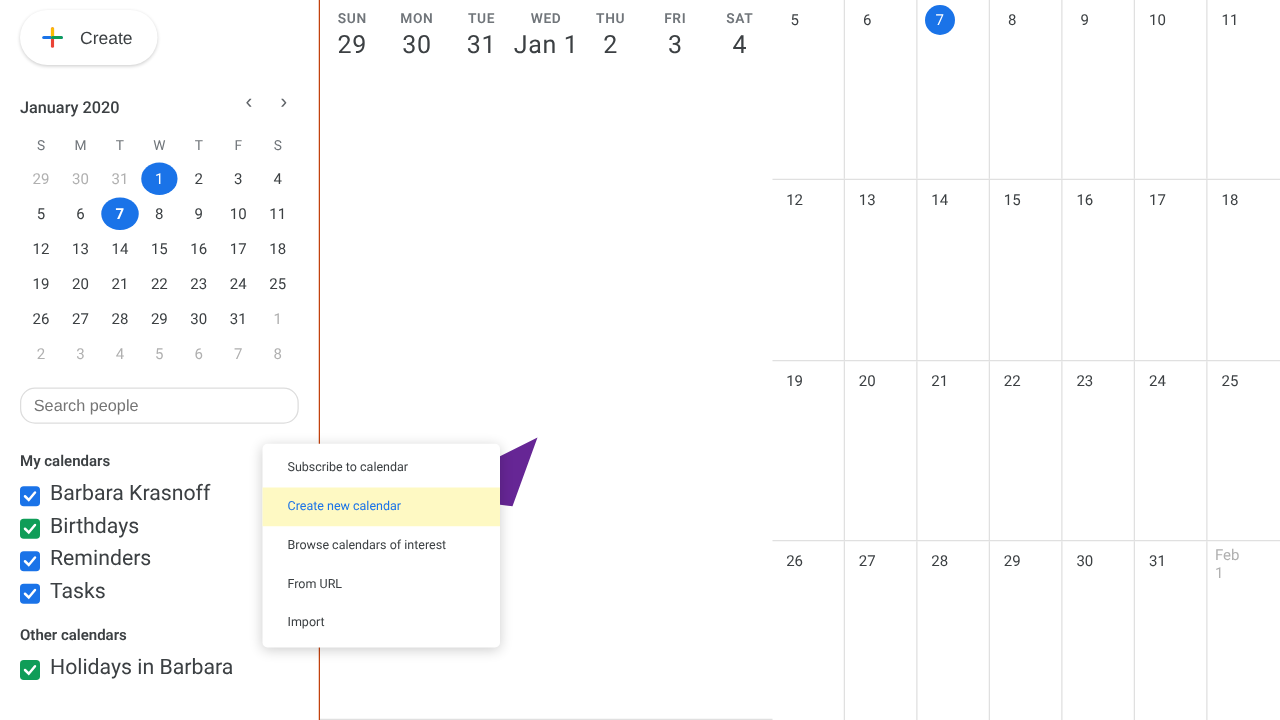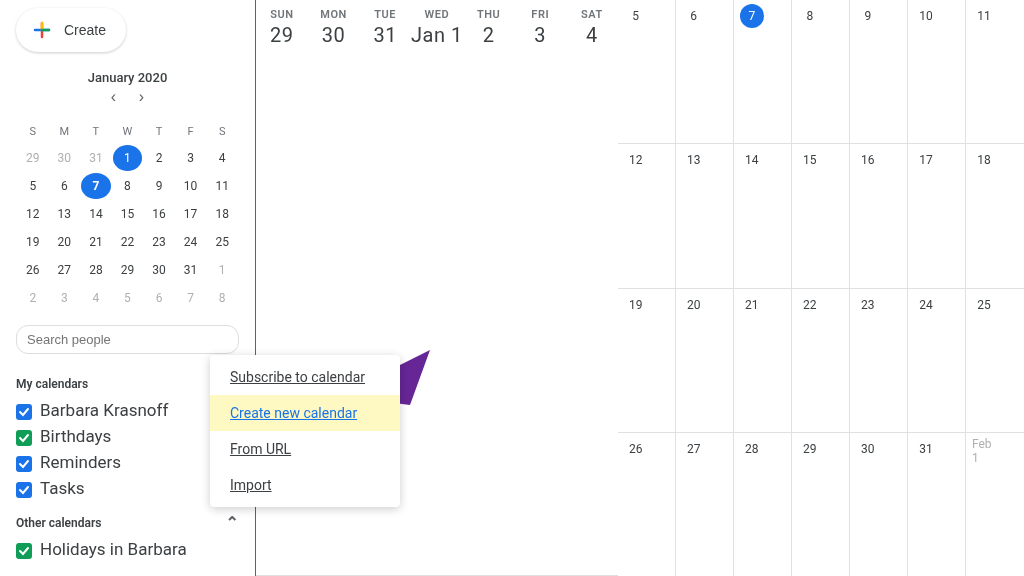--- a/index.html
+++ b/index.html
@@ -32,22 +32,22 @@
       margin-bottom: 14px;
       width: fit-content;
     }
     .create-btn .plus-icon {
       width: 24px; height: 24px;
     }
 
     
     .mini-cal { margin-bottom: 12px; }
     .mini-cal-header {
-      display: flex; align-items: center; justify-content: space-between;
-      padding: 4px 0; margin-bottom: 4px; flex-direction: column;
+      display: flex; align-items: flex-end; justify-content: space-between;
+      padding: 4px 0; margin-bottom: 4px;
     }
     .mini-cal-title { font-size: 13px; font-weight: 500; }
     .mini-cal-nav { display: flex; gap: 4px; }
     .mini-cal-nav button {
       background: none; border: none; cursor: pointer;
       width: 24px; height: 24px; border-radius: 50%;
       font-size: 16px; color: #5f6368; display: flex; align-items: center; justify-content: center;
     }
     .mini-cal-grid { width: 100%; }
     .mini-cal-grid th {
@@ -143,23 +143,22 @@
       left: 210px; top: 355px;
       background: #fff;
       border-radius: 4px;
       box-shadow: 0 2px 10px rgba(0,0,0,0.2);
       z-index: 100;
       min-width: 190px;
       padding: 4px 0;
     }
     .dropdown-item {
       padding: 10px 20px;
-      font-size: 14px; color: #3c4043;
+      font-size: 10px; color: #3c4043;
       cursor: pointer;
-      text-decoration: underline;
     }
     .dropdown-item.highlighted { background: #fef9c3; color: #1a73e8; }
 
     
     .arrow-overlay {
       position: absolute;
       left: 260px; top: 330px;
       width: 180px; height: 120px;
       pointer-events: none;
     }
@@ -391,19 +390,20 @@
           <div class="cal-day"><span class="day-num">31</span></div>
           <div class="cal-day other-month"><span class="day-num">Feb 1</span></div>
         </div>
       </div>
   </div>
 </div>
 
 <div class="dropdown-menu" id="dropdown-menu">
 <div class="dropdown-item">Subscribe to calendar</div>
     <div class="dropdown-item highlighted">Create new calendar</div>
+    <div class="dropdown-item">Browse calendars of interest</div>
     <div class="dropdown-item">From URL</div>
     <div class="dropdown-item">Import</div>
   </div>
 
 <svg class="arrow-overlay" viewBox="0 0 180 120" xmlns="http://www.w3.org/2000/svg">
   <polygon points="170,20 60,75 100,70 85,110 120,110 110,70 150,75" fill="#4B0082" opacity="0.85"></polygon>
 </svg>
 
 </body></html>

